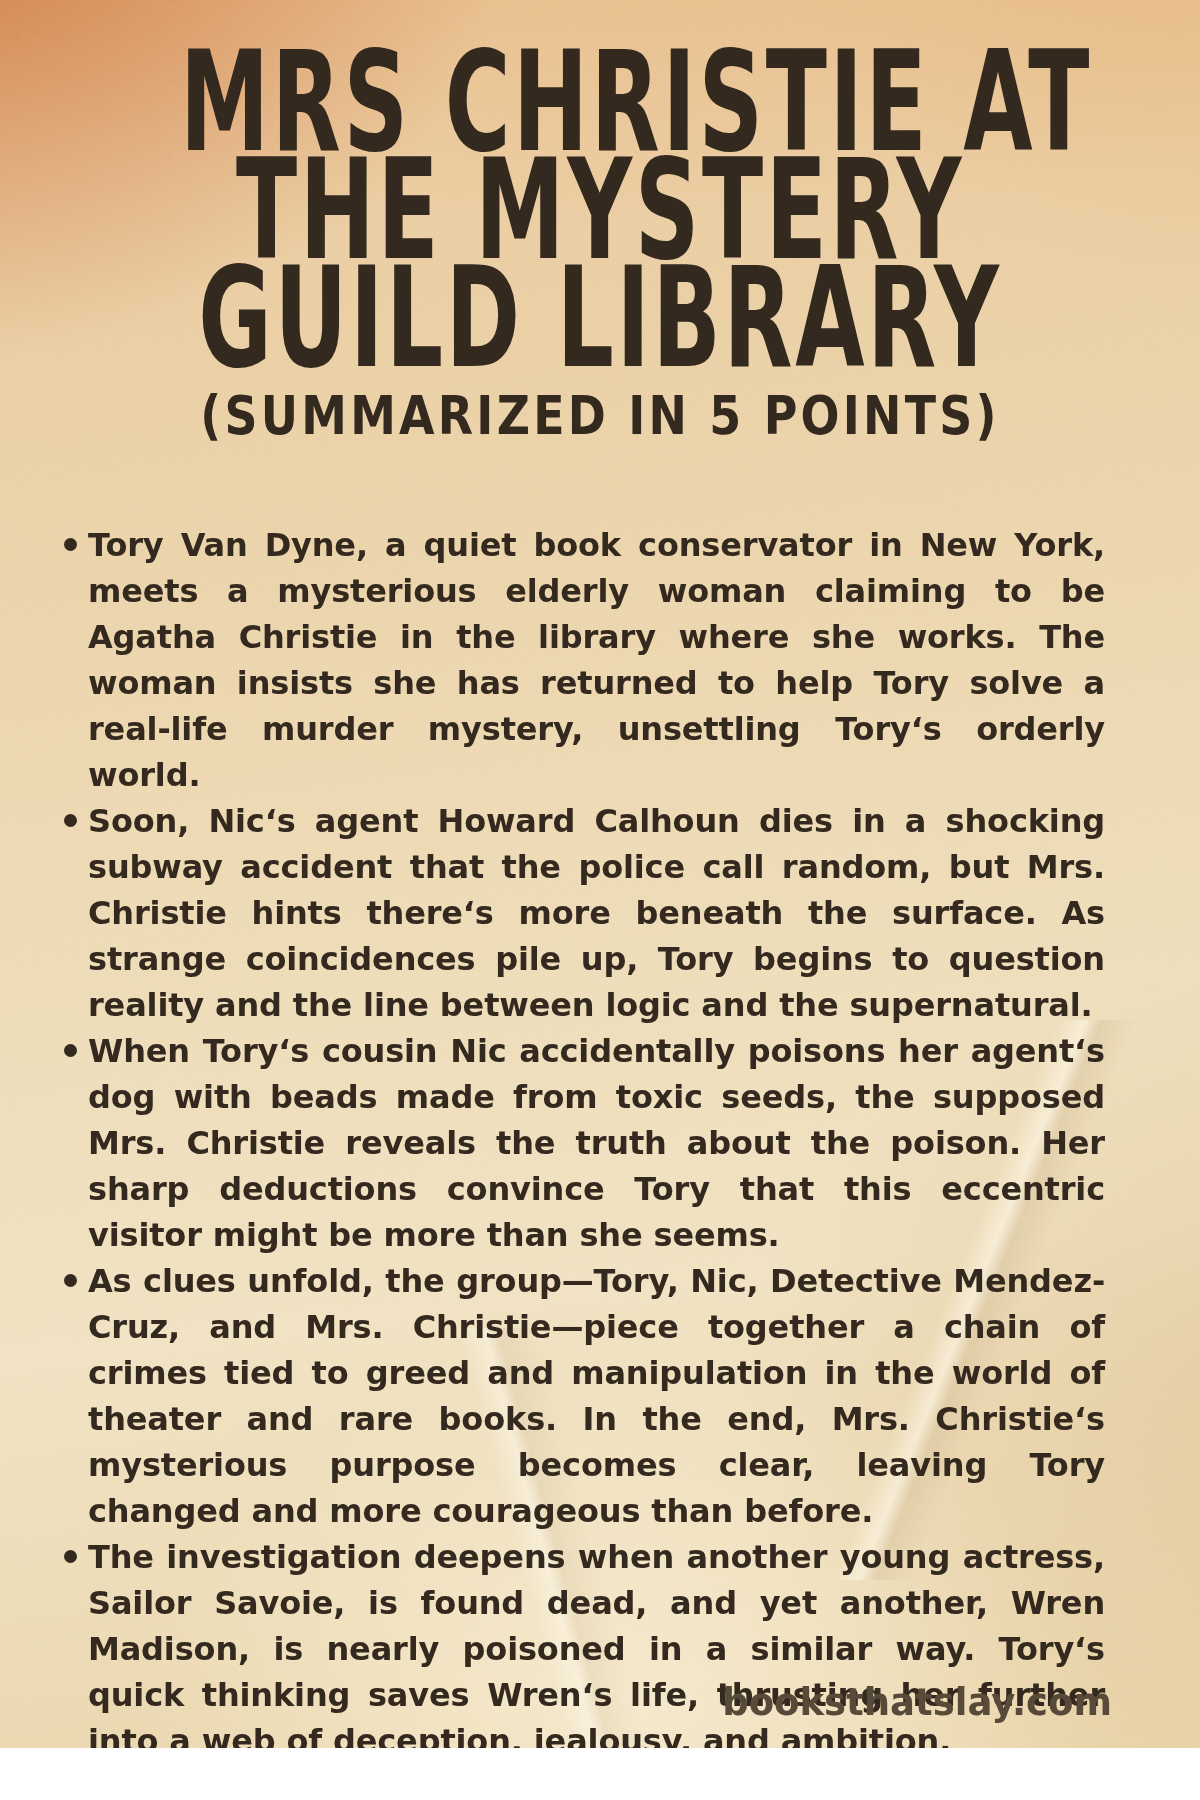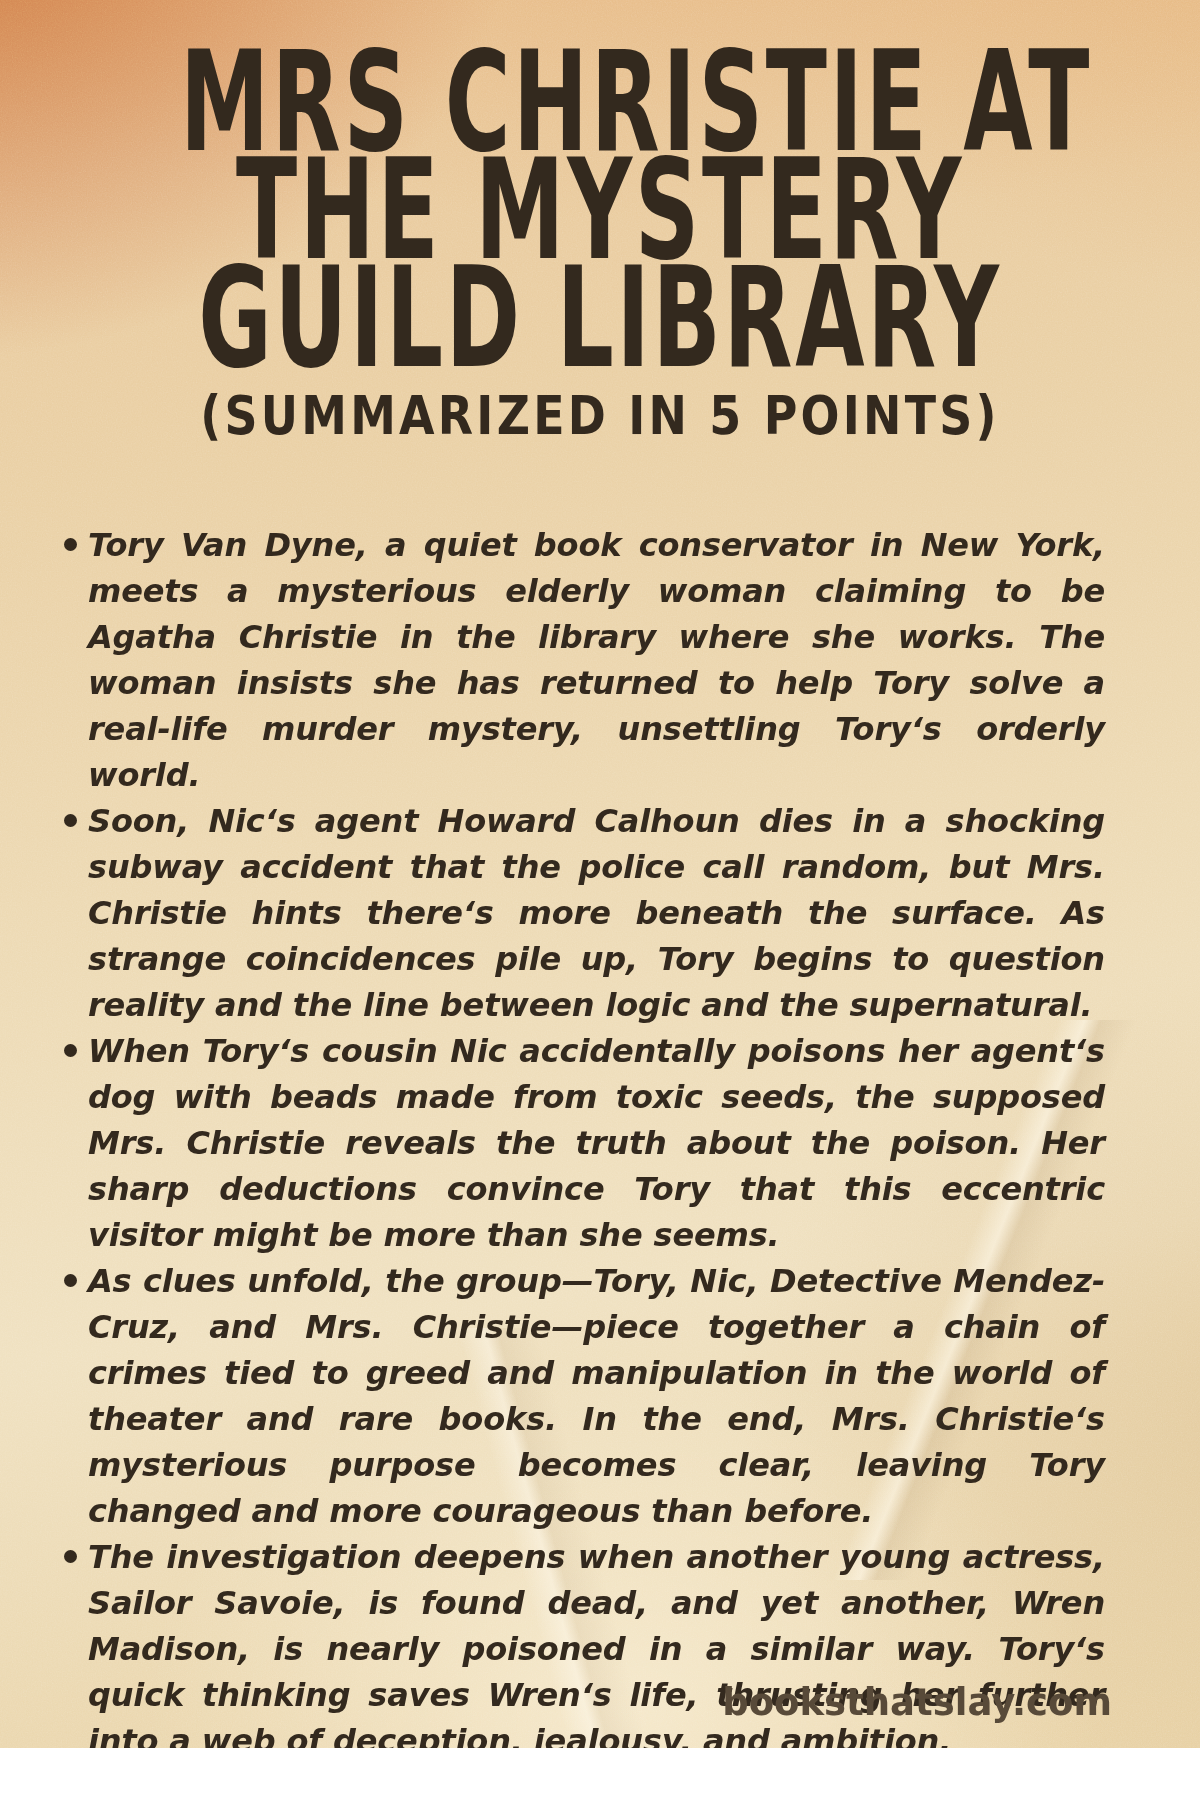--- a/index.html
+++ b/index.html
@@ -78,21 +78,20 @@
     list-style: none;
   }
   .point {
     position: relative;
     font-size: 32px;
     font-weight: bold;
     line-height: 46px;
     color: #33291e;
     text-align: justify;
     letter-spacing: -0.005em;
-    font-style: italic;
   }
   .bullet-dot {
     position: absolute;
     left: -24px;
     top: 16px;
     width: 13px;
     height: 13px;
     border-radius: 50%;
     background: #33291e;
   }

